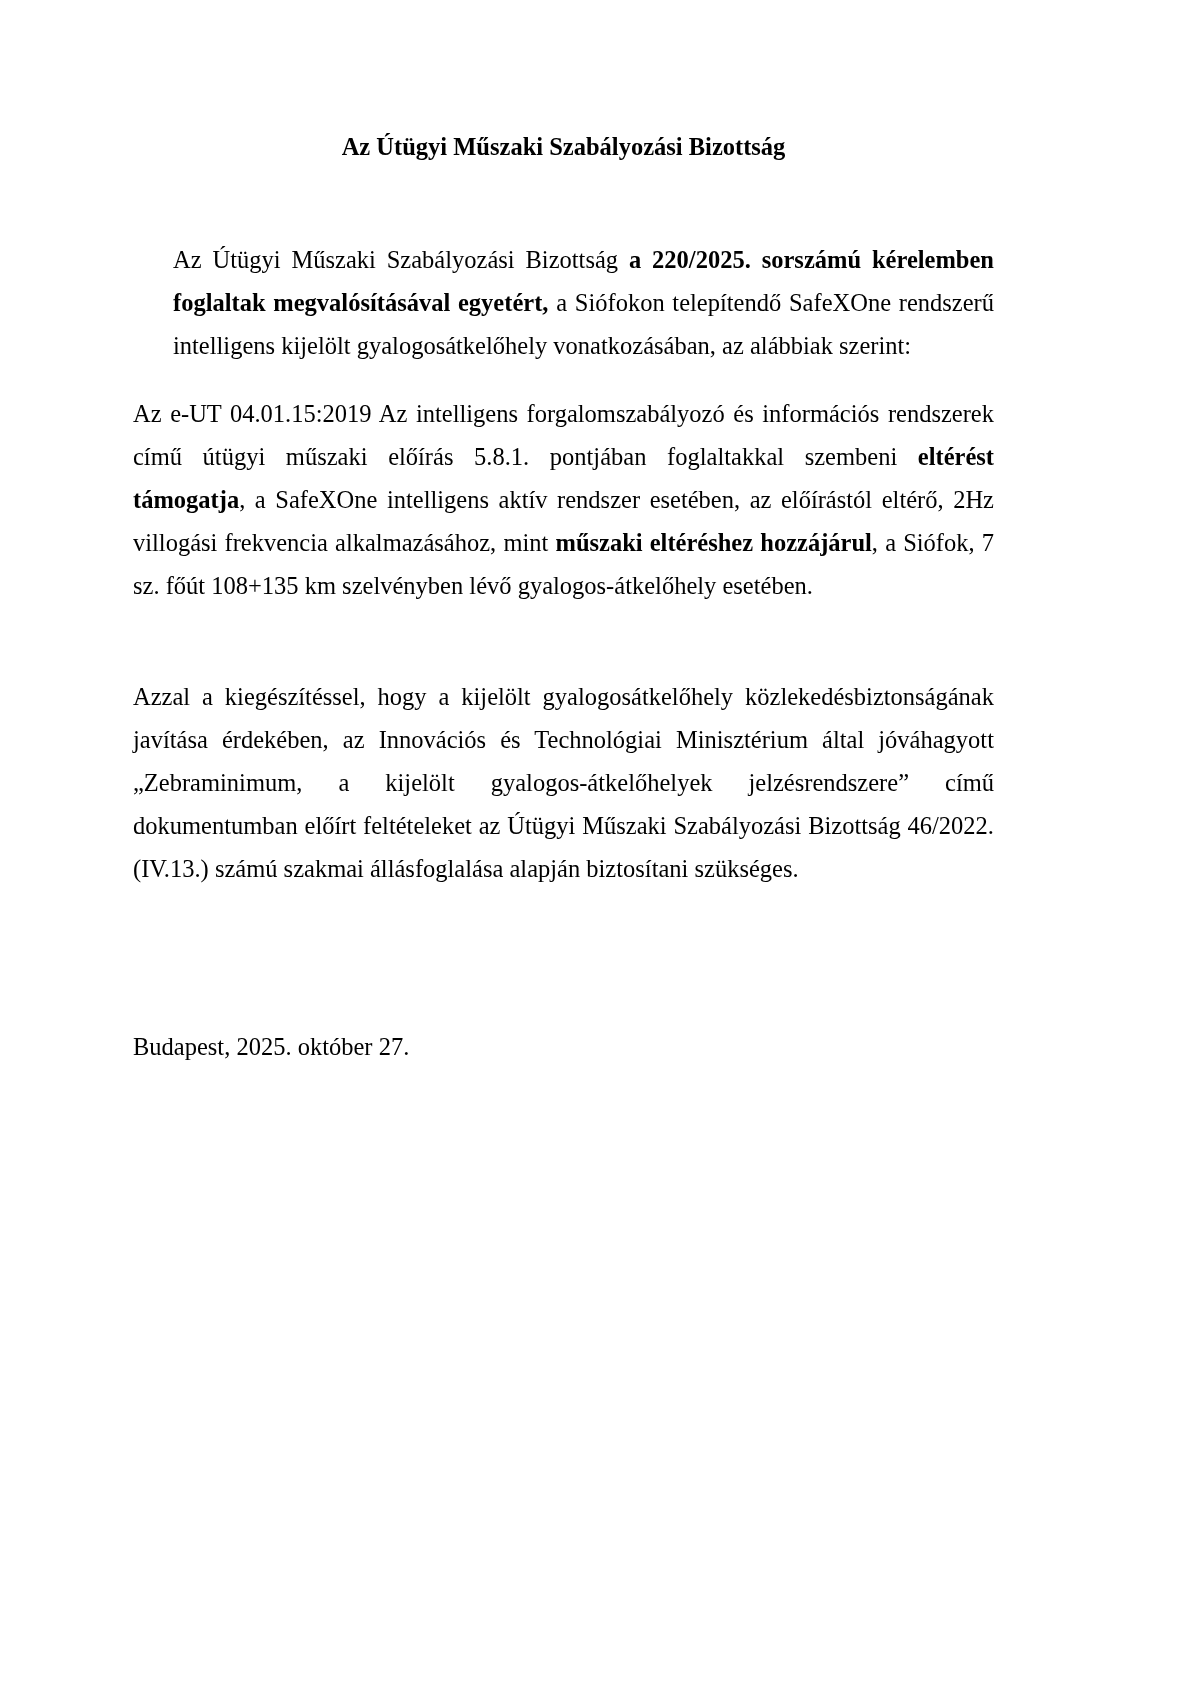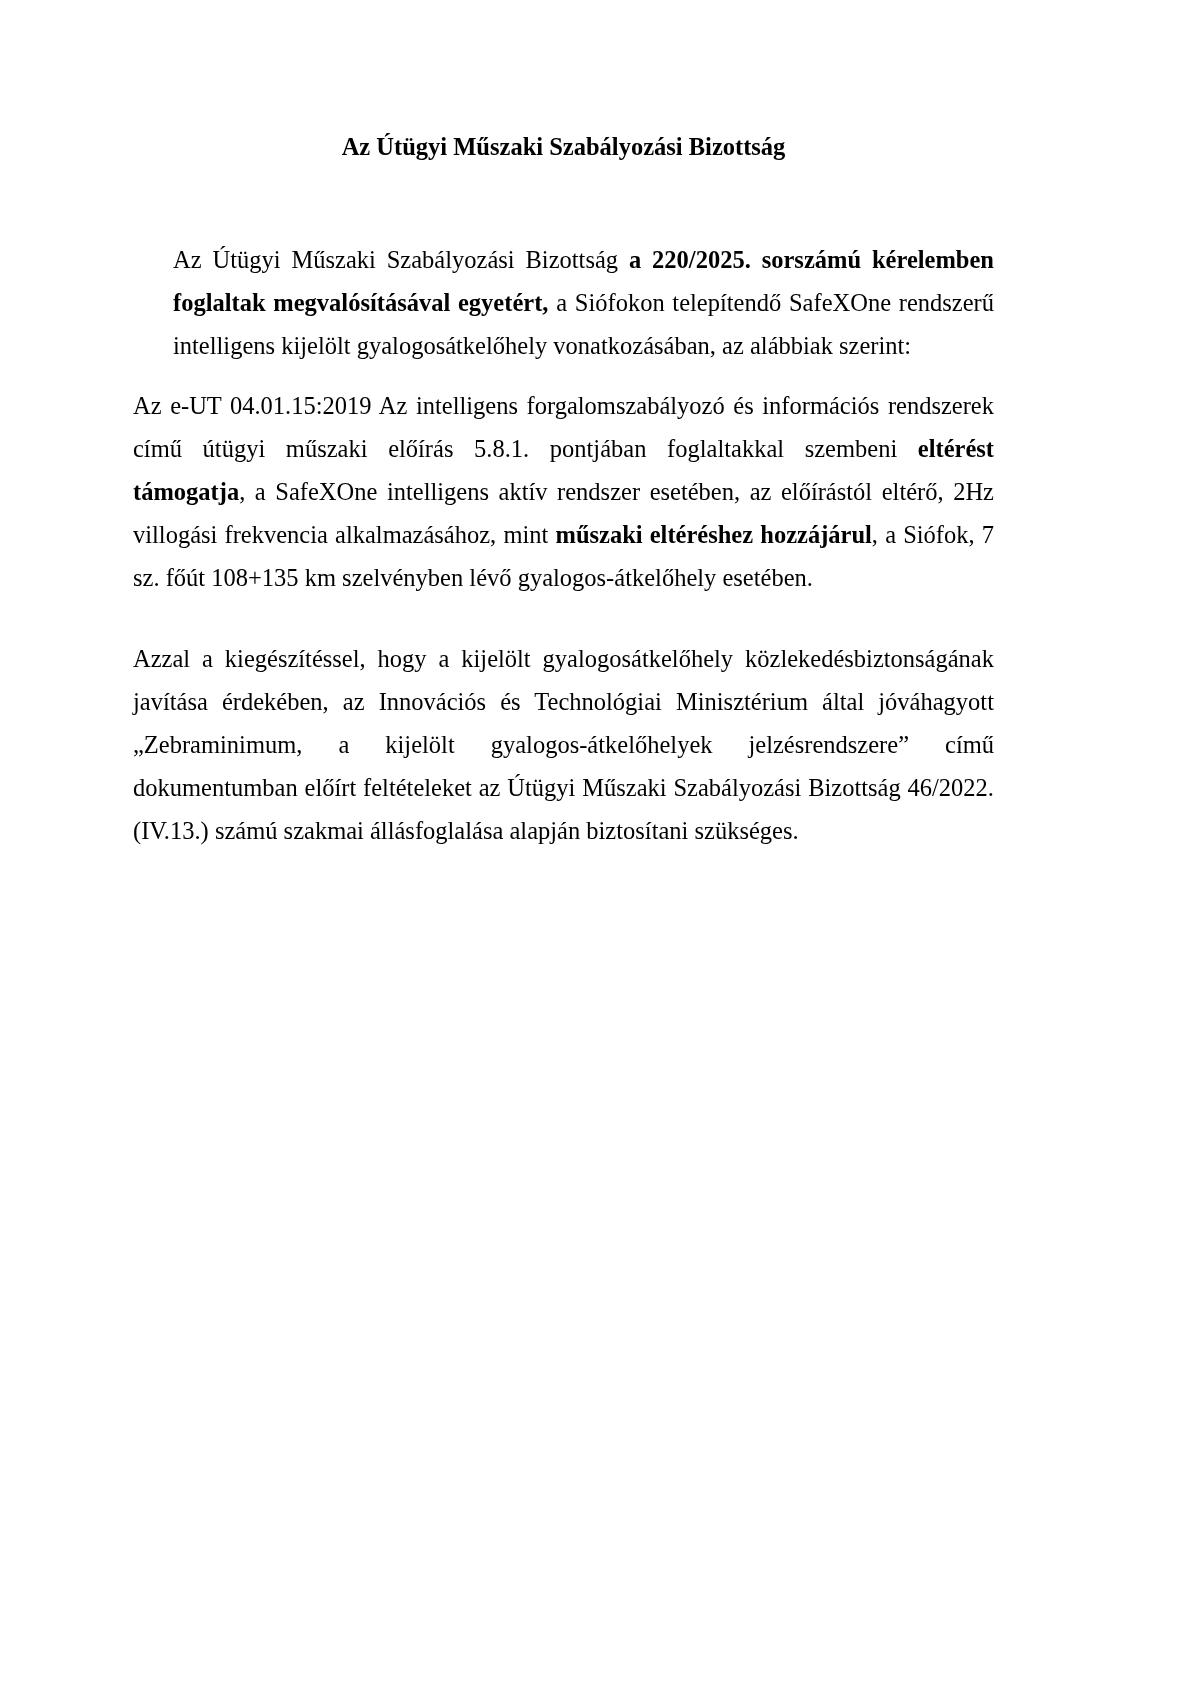--- a/index.html
+++ b/index.html
@@ -25,22 +25,22 @@
     line-height: 43px;
   }
   .title-line-2 { margin-top: 7px; }
   .body-para {
     font-size: 24.5px;
     line-height: 43px;
     text-align: justify;
     text-justify: inter-word;
   }
   .para-1 { margin-top: 70px; margin-left: 40px; }
-  .para-2 { margin-top: 17px; }
-  .para-3 { margin-top: 38px; }
+  .para-2 { margin-top: 25px; }
+  .para-3 { margin-top: 68px; }
   .body-para b { font-weight: bold; }
   .closing-line {
     font-size: 24.5px;
     line-height: 43px;
     margin-top: 135px;
     text-align: left;
   }
 </style>
 </head>
 <body>
@@ -49,14 +49,15 @@
 
   <div class="title-line">Az Útügyi Műszaki Szabályozási Bizottság</div>
 
 
   <p class="body-para para-1"><span>Az Útügyi Műszaki Szabályozási Bizottság </span><b>a 220/2025. sorszámú kérelemben foglaltak megvalósításával egyetért,</b><span> a Siófokon telepítendő SafeXOne rendszerű intelligens kijelölt gyalogosátkelőhely vonatkozásában, az alábbiak szerint:</span></p>
 
   <p class="body-para para-2"><span>Az e-UT 04.01.15:2019 Az intelligens forgalomszabályozó és információs rendszerek című útügyi műszaki előírás 5.8.1. pontjában foglaltakkal szembeni </span><b>eltérést támogatja</b><span>, a SafeXOne intelligens aktív rendszer esetében, az előírástól eltérő, 2Hz villogási frekvencia alkalmazásához, mint </span><b>műszaki eltéréshez hozzájárul</b><span>, a Siófok, 7 sz. főút 108+135 km szelvényben lévő gyalogos-átkelőhely esetében.</span></p>
 
   <p class="body-para para-3"><span>Azzal a kiegészítéssel, hogy a kijelölt gyalogosátkelőhely közlekedésbiztonságának javítása érdekében, az Innovációs és Technológiai Minisztérium által jóváhagyott „Zebraminimum, a kijelölt gyalogos-átkelőhelyek jelzésrendszere” című dokumentumban előírt feltételeket az Útügyi Műszaki Szabályozási Bizottság 46/2022. (IV.13.) számú szakmai állásfoglalása alapján biztosítani szükséges.</span></p>
 
+  <p class="closing-line">Budapest, 2025. október 27.</p>
 
 </div>
 
 </body></html>

